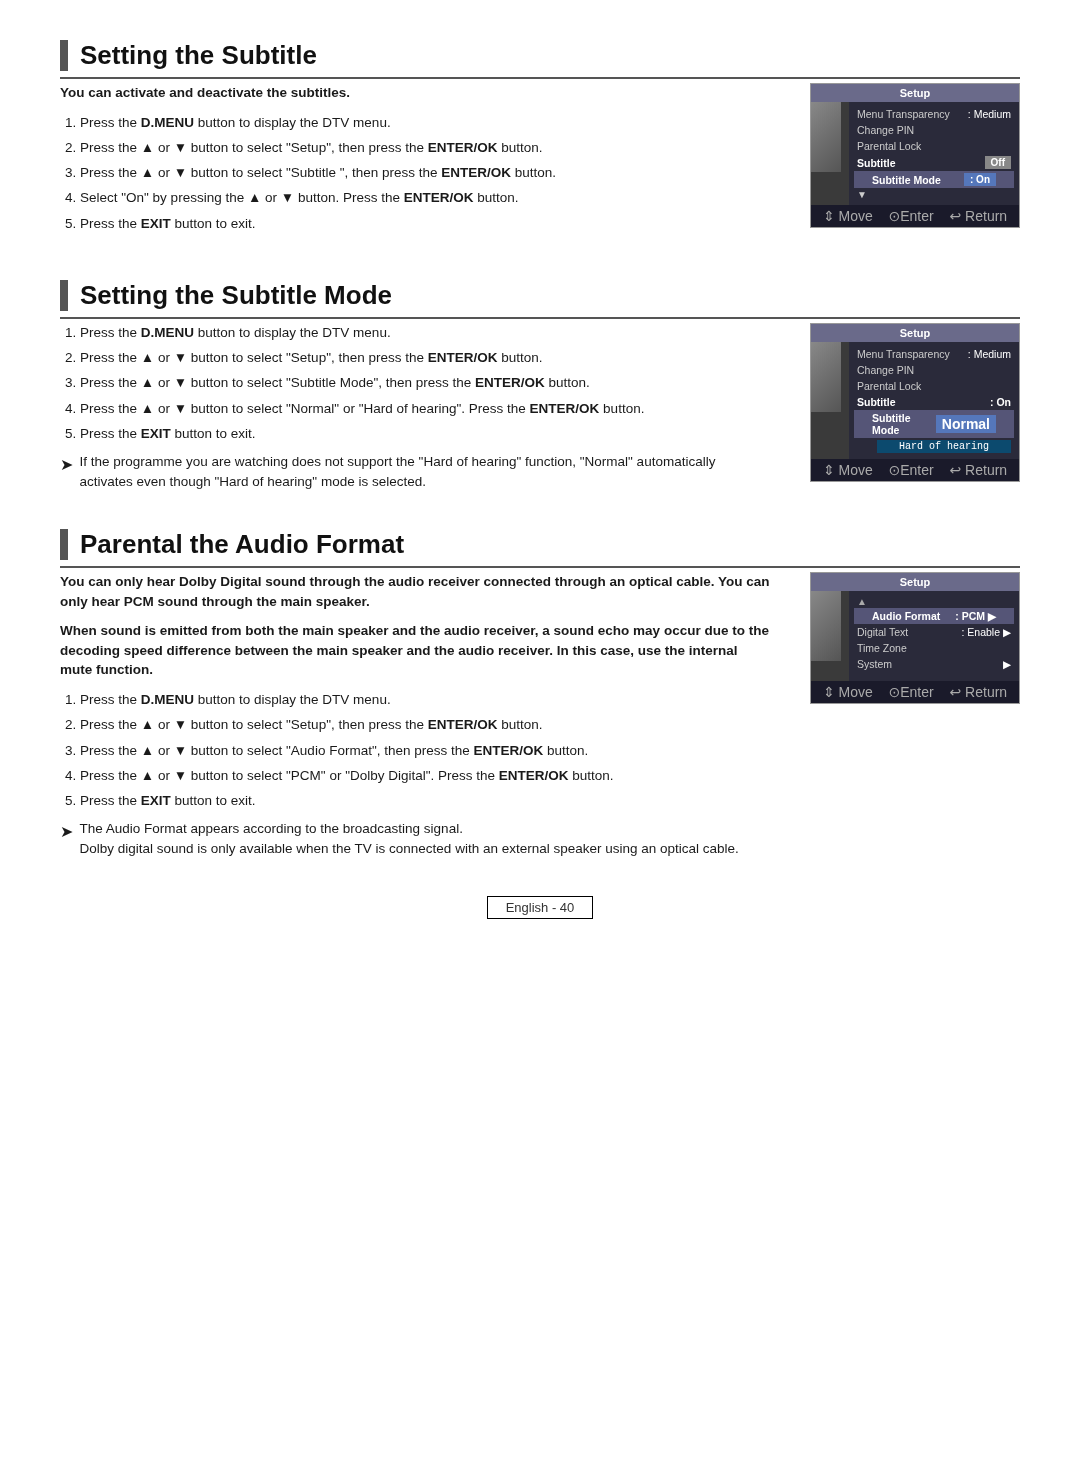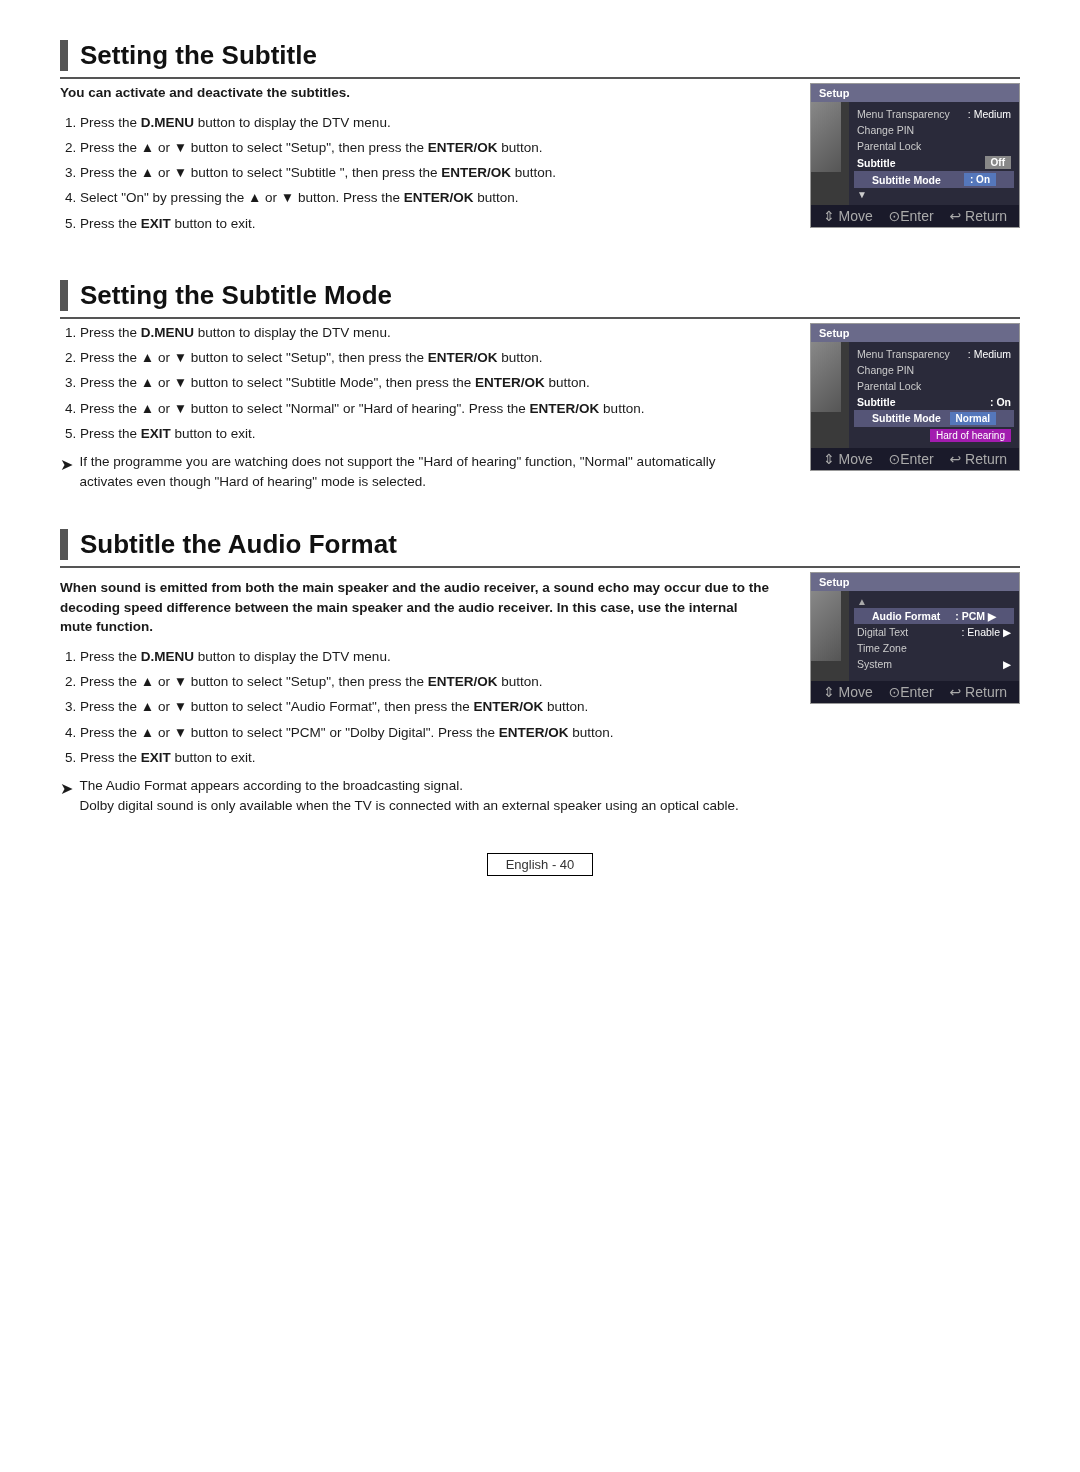--- a/index.html
+++ b/index.html
@@ -89,21 +89,22 @@
       background: #3a3a3a;
       width: 210px;
       padding: 0;
       overflow: hidden;
     }
     .tv-header {
       background: #6a6a8a;
       color: #ffffff;
       font-size: 11px;
       font-weight: bold;
-      padding: 3px 8px;
+      text-align: center;
+      padding: 3px 16px;
     }
     .tv-body {
       background: #2a2a3a;
       padding: 4px 8px;
       min-height: 90px;
     }
     .tv-row {
       display: flex;
       justify-content: space-between;
       align-items: center;
@@ -134,27 +135,28 @@
     .tv-row-val.on-badge {
       background: #5577bb;
       color: #fff;
       padding: 1px 6px;
       font-size: 10px;
     }
     .tv-row-val.normal-badge {
       background: #5577bb;
       color: #fff;
       padding: 1px 6px;
+      font-size: 14px;
+    }
+    .tv-row-val.hoh-badge {
+      background: #0c4a6e;
+      color: #fff;
+      padding: 1px 22px;
       font-size: 10px;
-    }
-    .tv-row-val.hoh-badge {
-      background: #a21caf;
-      color: #fff;
-      padding: 1px 6px;
-      font-size: 10px;
+      font-family: Liberation Mono, monospace;
     }
     .tv-row-val.pcm-val {
       color: #ffffff;
     }
     .tv-row-val.enable-val {
       color: #ffffff;
     }
     .tv-footer {
       background: #1a1a2a;
       display: flex;
@@ -315,24 +317,25 @@
           <span>↩ Return</span>
         </div>
       </div>
     </div>
   </div>
 </div>
 
 <div class="section">
   <div class="section-title-bar">
     <div class="section-title-accent"></div>
-    <span class="section-title-text">Subtitle the Audio Format</span>
+    <span class="section-title-text">Parental the Audio Format</span>
   </div>
   <div class="content-row">
     <div class="content-left">
+      <p class="intro-bold">You can only hear Dolby Digital sound through the audio receiver connected through an optical cable. You can only hear PCM sound through the main speaker.</p>
       <p class="intro-bold" style="margin-top:6px;">When sound is emitted from both the main speaker and the audio receiver, a sound echo may occur due to the decoding speed difference between the main speaker and the audio receiver. In this case, use the internal mute function.</p>
       <ol class="steps">
         <li>Press the <b>D.MENU</b> button to display the DTV menu.</li>
         <li>Press the ▲ or ▼ button to select "Setup", then press the <b>ENTER/OK</b> button.</li>
         <li>Press the ▲ or ▼ button to select "Audio Format", then press the <b>ENTER/OK</b> button.</li>
         <li>Press the ▲ or ▼ button to select "PCM" or "Dolby Digital". Press the <b>ENTER/OK</b> button.</li>
         <li>Press the <b>EXIT</b> button to exit.</li>
       </ol>
       <div class="note-arrow">
         <span class="note-arrow-sym">➤</span>

